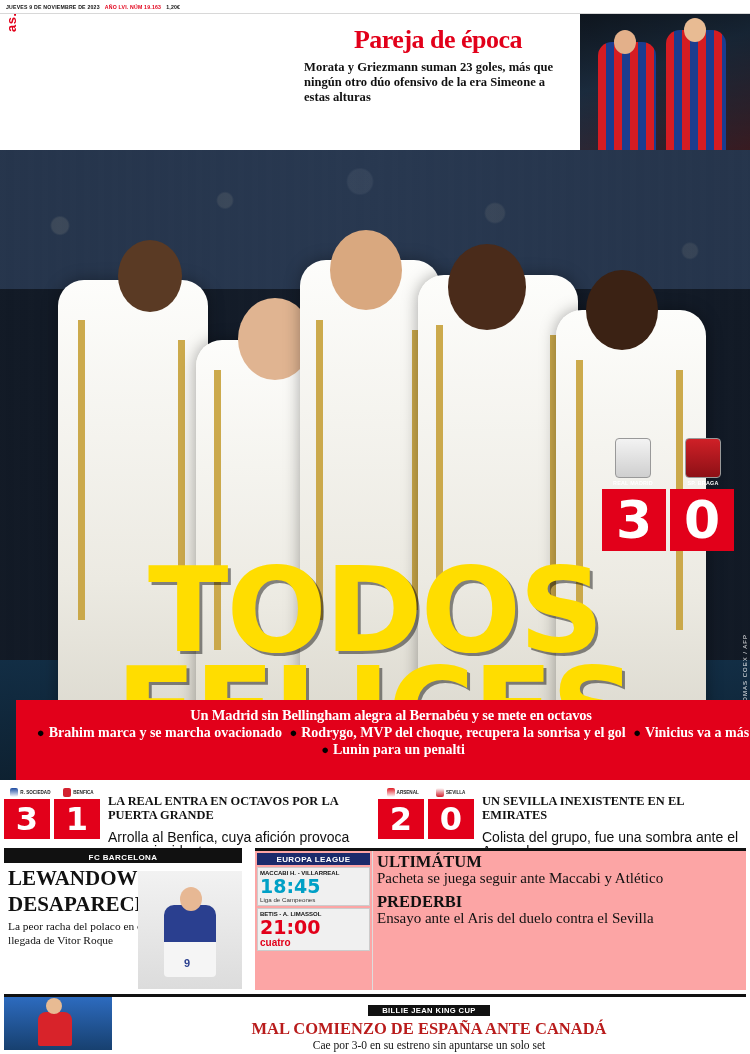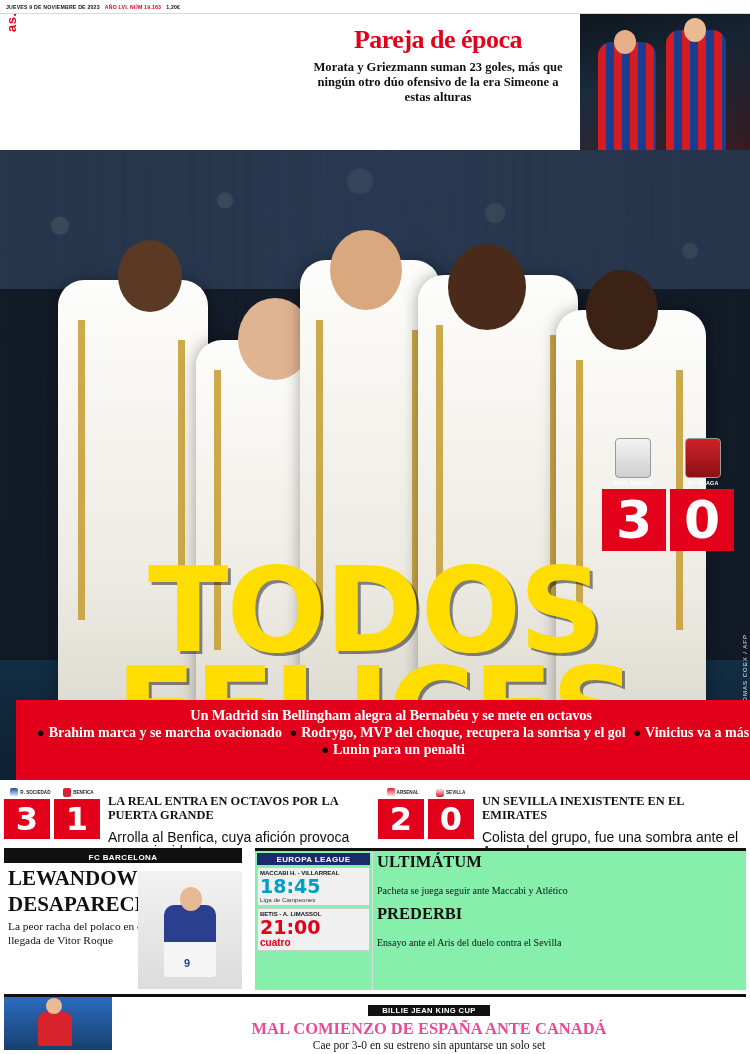--- a/index.html
+++ b/index.html
@@ -49,21 +49,21 @@
   .promo-text {
     position: absolute; left: 0; top: 0; width: 288px; height: 136px;
     padding: 12px 8px 8px 12px;
   }
   .promo-title {
     color: #e2001a; font-size: 26px; font-weight: bold; line-height: 28px;
     letter-spacing: -.5px; text-align: center; font-family: "Liberation Serif", serif;
   }
   .promo-sub {
     margin-top: 6px; font-size: 12.6px; line-height: 15px; color: #111;
-    font-weight: bold; text-align: center; font-family: "Liberation Serif", serif;
+    font-weight: bold; font-family: "Liberation Serif", serif;
   }
   .promo-photo {
     position: absolute; right: 0; top: 0; width: 170px; height: 136px;
     background: linear-gradient(160deg,#16212e 0%,#20344a 40%,#3b1c22 100%);
     overflow: hidden;
   }
   .promo-photo .crowd {
     position: absolute; inset: 0;
     background:
       radial-gradient(circle at 20% 30%, rgba(255,255,255,.10) 0 3px, transparent 4px),
@@ -260,42 +260,42 @@
   }
   .bp-body {
     position:absolute; left: 26px; top: 34px; width: 52px; height: 72px;
     background: linear-gradient(180deg,#2a3f8f 0 52%, #f5f5f5 52% 100%);
     border-radius: 10px 10px 4px 4px;
   }
   .bp-head { position:absolute; left:42px; top:16px; width:22px; height:24px; background:#e7b894; border-radius:50%; }
   .bp-num { position:absolute; left: 46px; top: 86px; font-size: 11px; font-weight:bold; color:#2a3f8f; }
 
   .col-el {
-    flex: 1; border-top: 3px solid #111; background:#86efac; position: relative;
+    flex: 1; border-top: 3px solid #111; background:#fca5a5; position: relative;
     display:flex;
   }
   .el-left { width: 118px; border-right: 1px solid #ddd; padding: 2px; }
   .el-right { flex:1; padding: 2px 4px; }
   .match-box {
     background: #f0f0f0; border: 1px solid #ccc; padding: 2px; margin-top:2px;
     text-align:left;
   }
   .mb-teams { font-size: 6px; font-weight: bold; color:#111; }
   .mb-time {
     font-size: 19px; font-weight: bold; color:#00a0c6; line-height: 20px;
     font-family: "DejaVu Sans", sans-serif;
   }
   .mb-time.red { color:#e2001a; }
   .mb-chan { font-size: 6.2px; color:#333; }
   .el-title {
     font-size: 16.5px; font-weight: bold; color:#111; line-height: 17px;
     font-family: "Liberation Serif", serif;
   }
   .el-sub {
-    font-size: 10px; line-height: 13px; color:#111; margin-top:14px;
+    font-size: 15px; line-height: 13px; color:#111; margin-top:2px;
     font-family: "Liberation Serif", serif;
   }
   .cuatro {
     font-size: 10px; font-weight: bold; color:#e2001a;
   }
 
   
   .bottom {
     position: absolute; top: 994px; left: 4px; width: 742px; height: 56px;
     border-top: 3px solid #111; background:#fff; display:flex;justify-content:flex-end;
@@ -308,21 +308,21 @@
     position:absolute; left: 34px; bottom: 4px; width: 34px; height: 34px;
     background:#d8232a; border-radius: 8px 8px 2px 2px;
   }
   .bt-photo .hd { position:absolute; left:42px; bottom:36px; width:16px; height:16px; background:#e8bb93; border-radius:50%; }
   .bt-text { flex:1; text-align:center; padding-top: 2px; }
   .bt-kicker {
     background:#111; color:#fff; font-size: 7.6px; font-weight:bold;
     display:inline-block; padding: 1px 14px; letter-spacing:.4px;
   }
   .bt-title {
-    font-size: 16.5px; font-weight:bold; color:#ec4899; margin-top: 3px; line-height:18px;
+    font-size: 16.5px; font-weight:bold; color:#b91c1c; margin-top: 3px; line-height:18px;
     font-family: "Liberation Serif", serif;
   }
   .bt-sub {
     font-size: 11.5px; color:#111; line-height: 14px;
     font-family: "Liberation Serif", serif;
   }
 </style>
 </head>
 <body>
 

